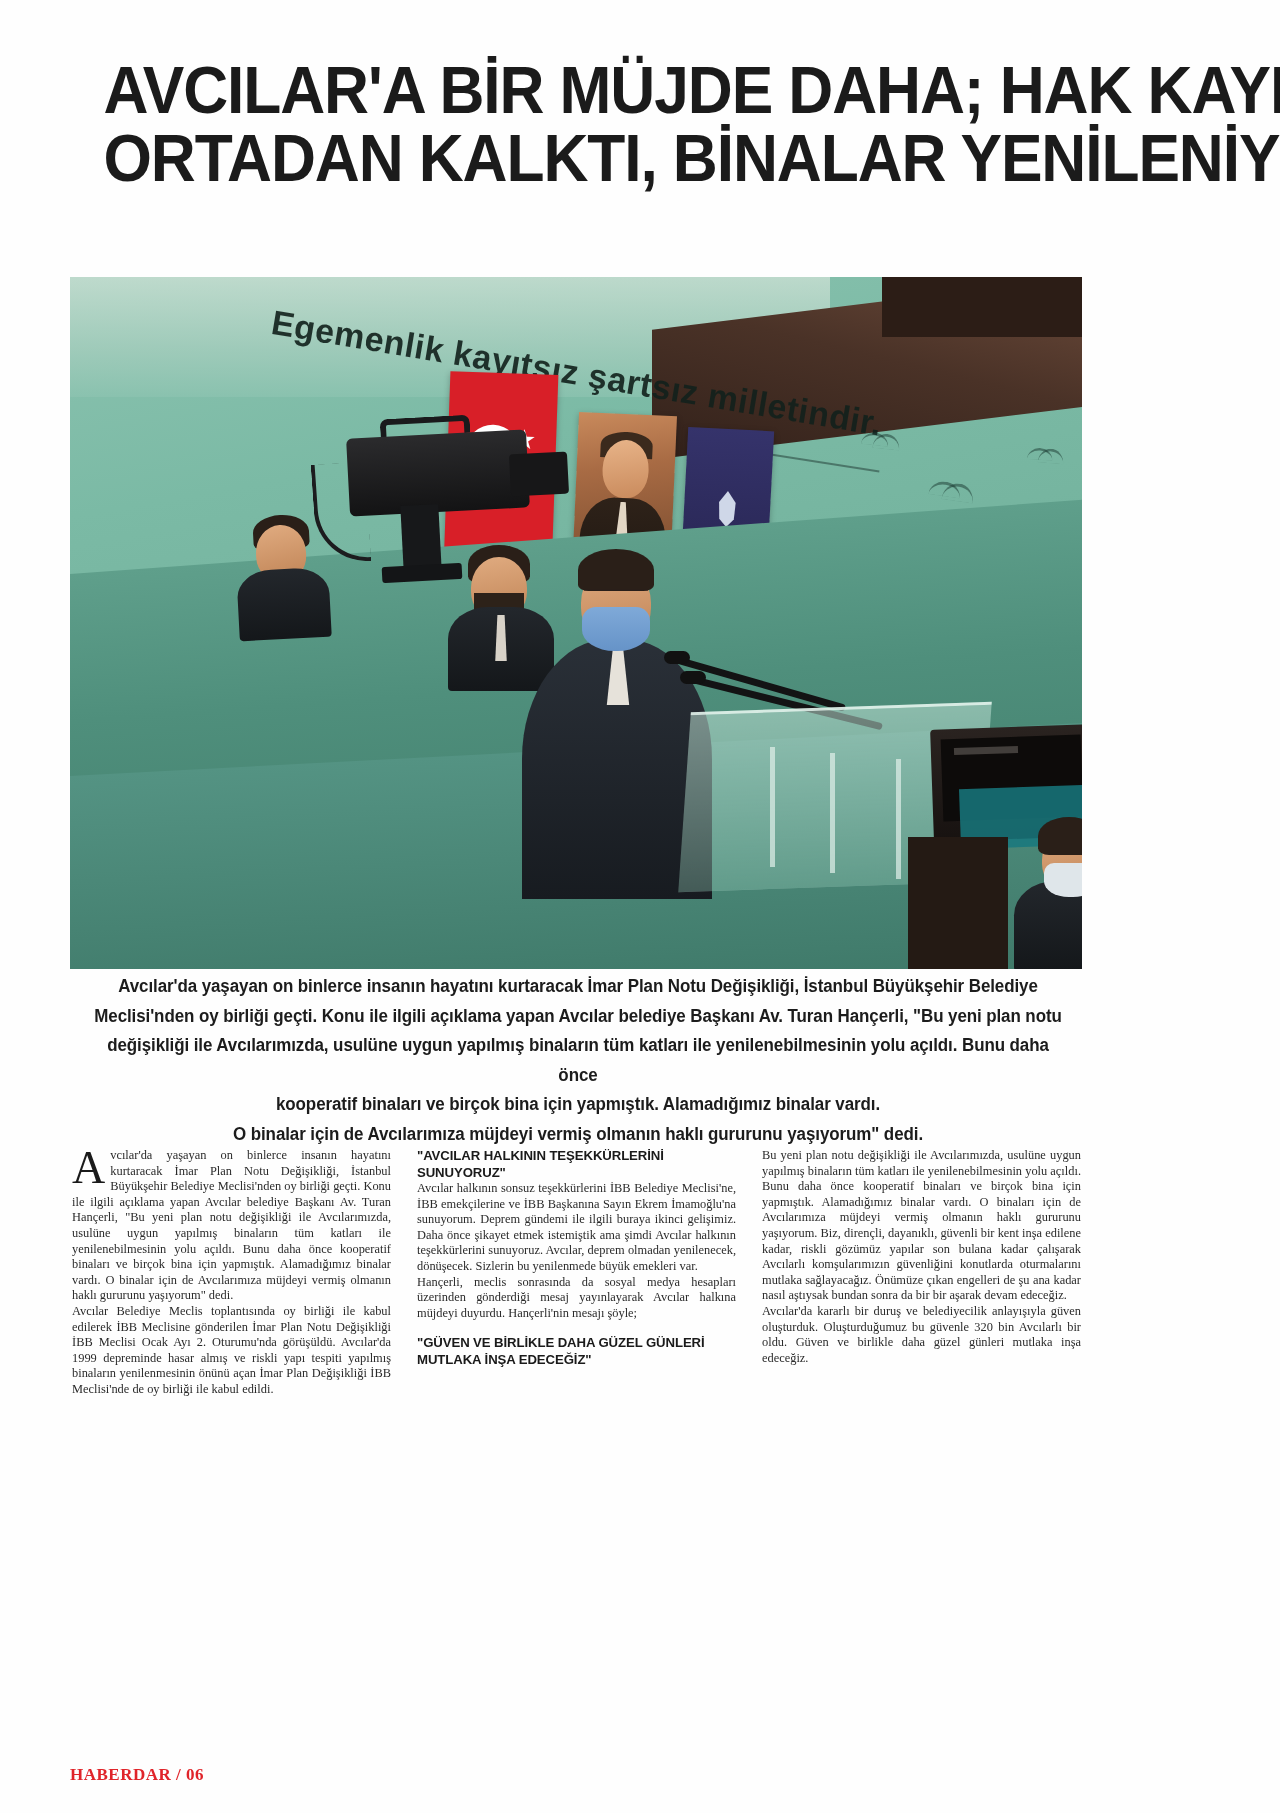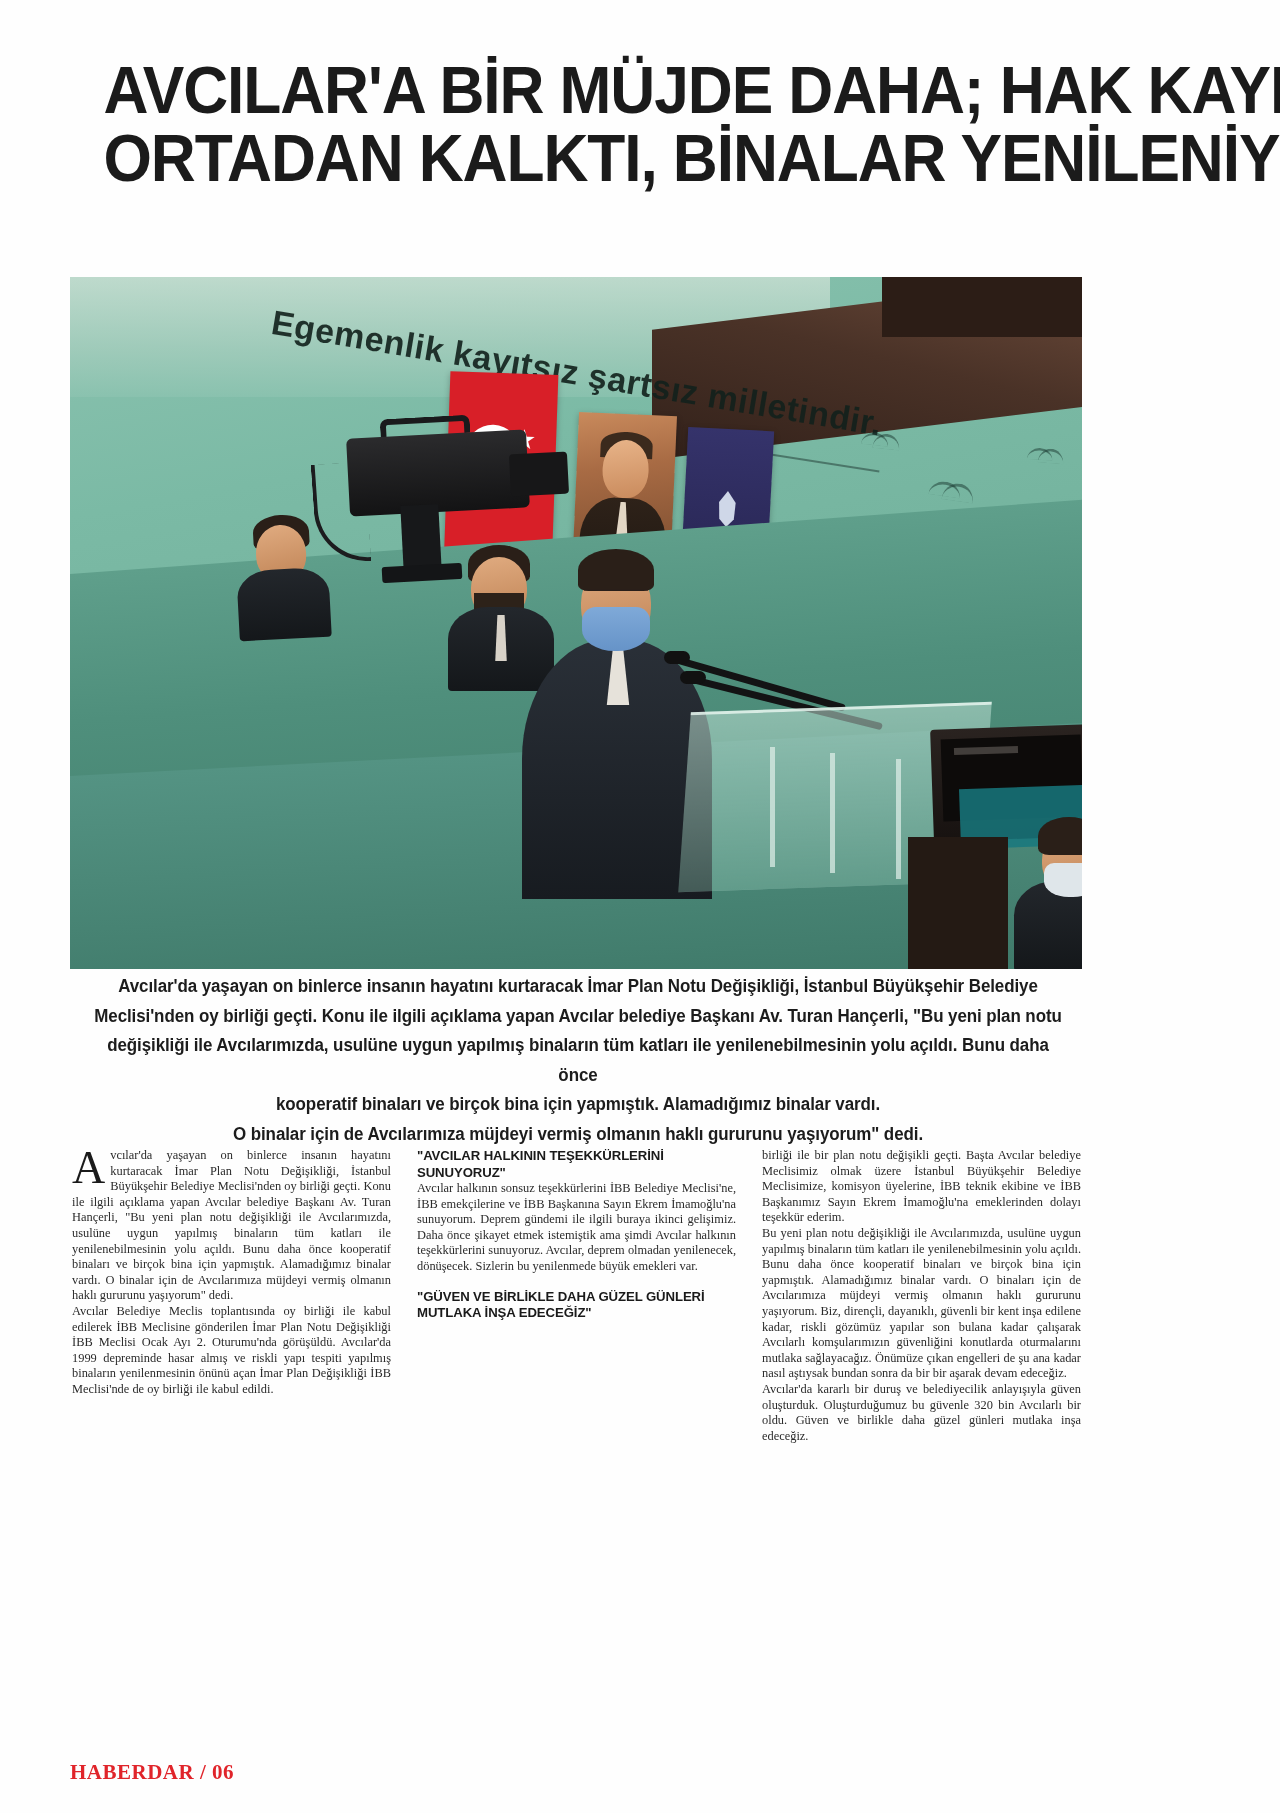--- a/index.html
+++ b/index.html
@@ -539,21 +539,21 @@
   }
   .subhead.spaced { margin-top: 14px; }
 
   
   .footer {
     position: absolute;
     left: 70px;
     bottom: 28px;
     font-family: "Liberation Serif", serif;
     font-weight: bold;
-    font-size: 21px;
+    font-size: 17px;
     letter-spacing: .5px;
     color: #e0242a;
   }
   .footer .pg { color: #e0242a; }
 </style>
 </head>
 <body>
 
 <div class="page">
 
@@ -669,25 +669,25 @@
   <div class="columns">
 
     <div class="col">
       <p class="dropcap-para">Avcılar'da yaşayan on binlerce insanın hayatını kurtaracak İmar Plan Notu Değişikliği, İstanbul Büyükşehir Belediye Meclisi'nden oy birliği geçti. Konu ile ilgili açıklama yapan Avcılar belediye Başkanı Av. Turan Hançerli, "Bu yeni plan notu değişikliği ile Avcılarımızda, usulüne uygun yapılmış binaların tüm katları ile yenilenebilmesinin yolu açıldı. Bunu daha önce kooperatif binaları ve birçok bina için yapmıştık. Alamadığımız binalar vardı. O binalar için de Avcılarımıza müjdeyi vermiş olmanın haklı gururunu yaşıyorum" dedi.</p>
       <p>Avcılar Belediye Meclis toplantısında oy birliği ile kabul edilerek İBB Meclisine gönderilen İmar Plan Notu Değişikliği İBB Meclisi Ocak Ayı 2. Oturumu'nda görüşüldü. Avcılar'da 1999 depreminde hasar almış ve riskli yapı tespiti yapılmış binaların yenilenmesinin önünü açan İmar Plan Değişikliği İBB Meclisi'nde de oy birliği ile kabul edildi.</p>
     </div>
 
     <div class="col">
       <p class="subhead">"AVCILAR HALKININ TEŞEKKÜRLERİNİ SUNUYORUZ"</p>
       <p>Avcılar halkının sonsuz teşekkürlerini İBB Belediye Meclisi'ne, İBB emekçilerine ve İBB Başkanına Sayın Ekrem İmamoğlu'na sunuyorum. Deprem gündemi ile ilgili buraya ikinci gelişimiz. Daha önce şikayet etmek istemiştik ama şimdi Avcılar halkının teşekkürlerini sunuyoruz. Avcılar, deprem olmadan yenilenecek, dönüşecek. Sizlerin bu yenilenmede büyük emekleri var.</p>
+      <p>Hançerli, meclis sonrasında da sosyal medya hesapları üzerinden gönderdiği mesaj yayınlayarak Avcılar halkına müjdeyi duyurdu. Hançerli'nin mesajı şöyle;</p>
       <p class="subhead spaced">"GÜVEN VE BİRLİKLE DAHA GÜZEL GÜNLERİ MUTLAKA İNŞA EDECEĞİZ"</p>
     </div>
 
     <div class="col">
-      <p>birliği ile bir plan notu değişikli geçti. Başta Avcılar belediye Meclisimiz olmak üzere İstanbul Büyükşehir Belediye Meclisimize, komisyon üyelerine, İBB teknik ekibine ve İBB Başkanımız Sayın Ekrem İmamoğlu'na emeklerinden dolayı teşekkür ederim.</p>
       <p>Bu yeni plan notu değişikliği ile Avcılarımızda, usulüne uygun yapılmış binaların tüm katları ile yenilenebilmesinin yolu açıldı. Bunu daha önce kooperatif binaları ve birçok bina için yapmıştık. Alamadığımız binalar vardı. O binaları için de Avcılarımıza müjdeyi vermiş olmanın haklı gururunu yaşıyorum. Biz, dirençli, dayanıklı, güvenli bir kent inşa edilene kadar, riskli gözümüz yapılar son bulana kadar çalışarak Avcılarlı komşularımızın güvenliğini konutlarda oturmalarını mutlaka sağlayacağız. Önümüze çıkan engelleri de şu ana kadar nasıl aştıysak bundan sonra da bir bir aşarak devam edeceğiz.</p>
       <p>Avcılar'da kararlı bir duruş ve belediyecilik anlayışıyla güven oluşturduk. Oluşturduğumuz bu güvenle 320 bin Avcılarlı bir oldu. Güven ve birlikle daha güzel günleri mutlaka inşa edeceğiz.</p>
     </div>
 
   </div>
 
   <div class="footer">
     <span>HABERDAR</span>
     <span>/</span>
     <span class="pg">06</span>

